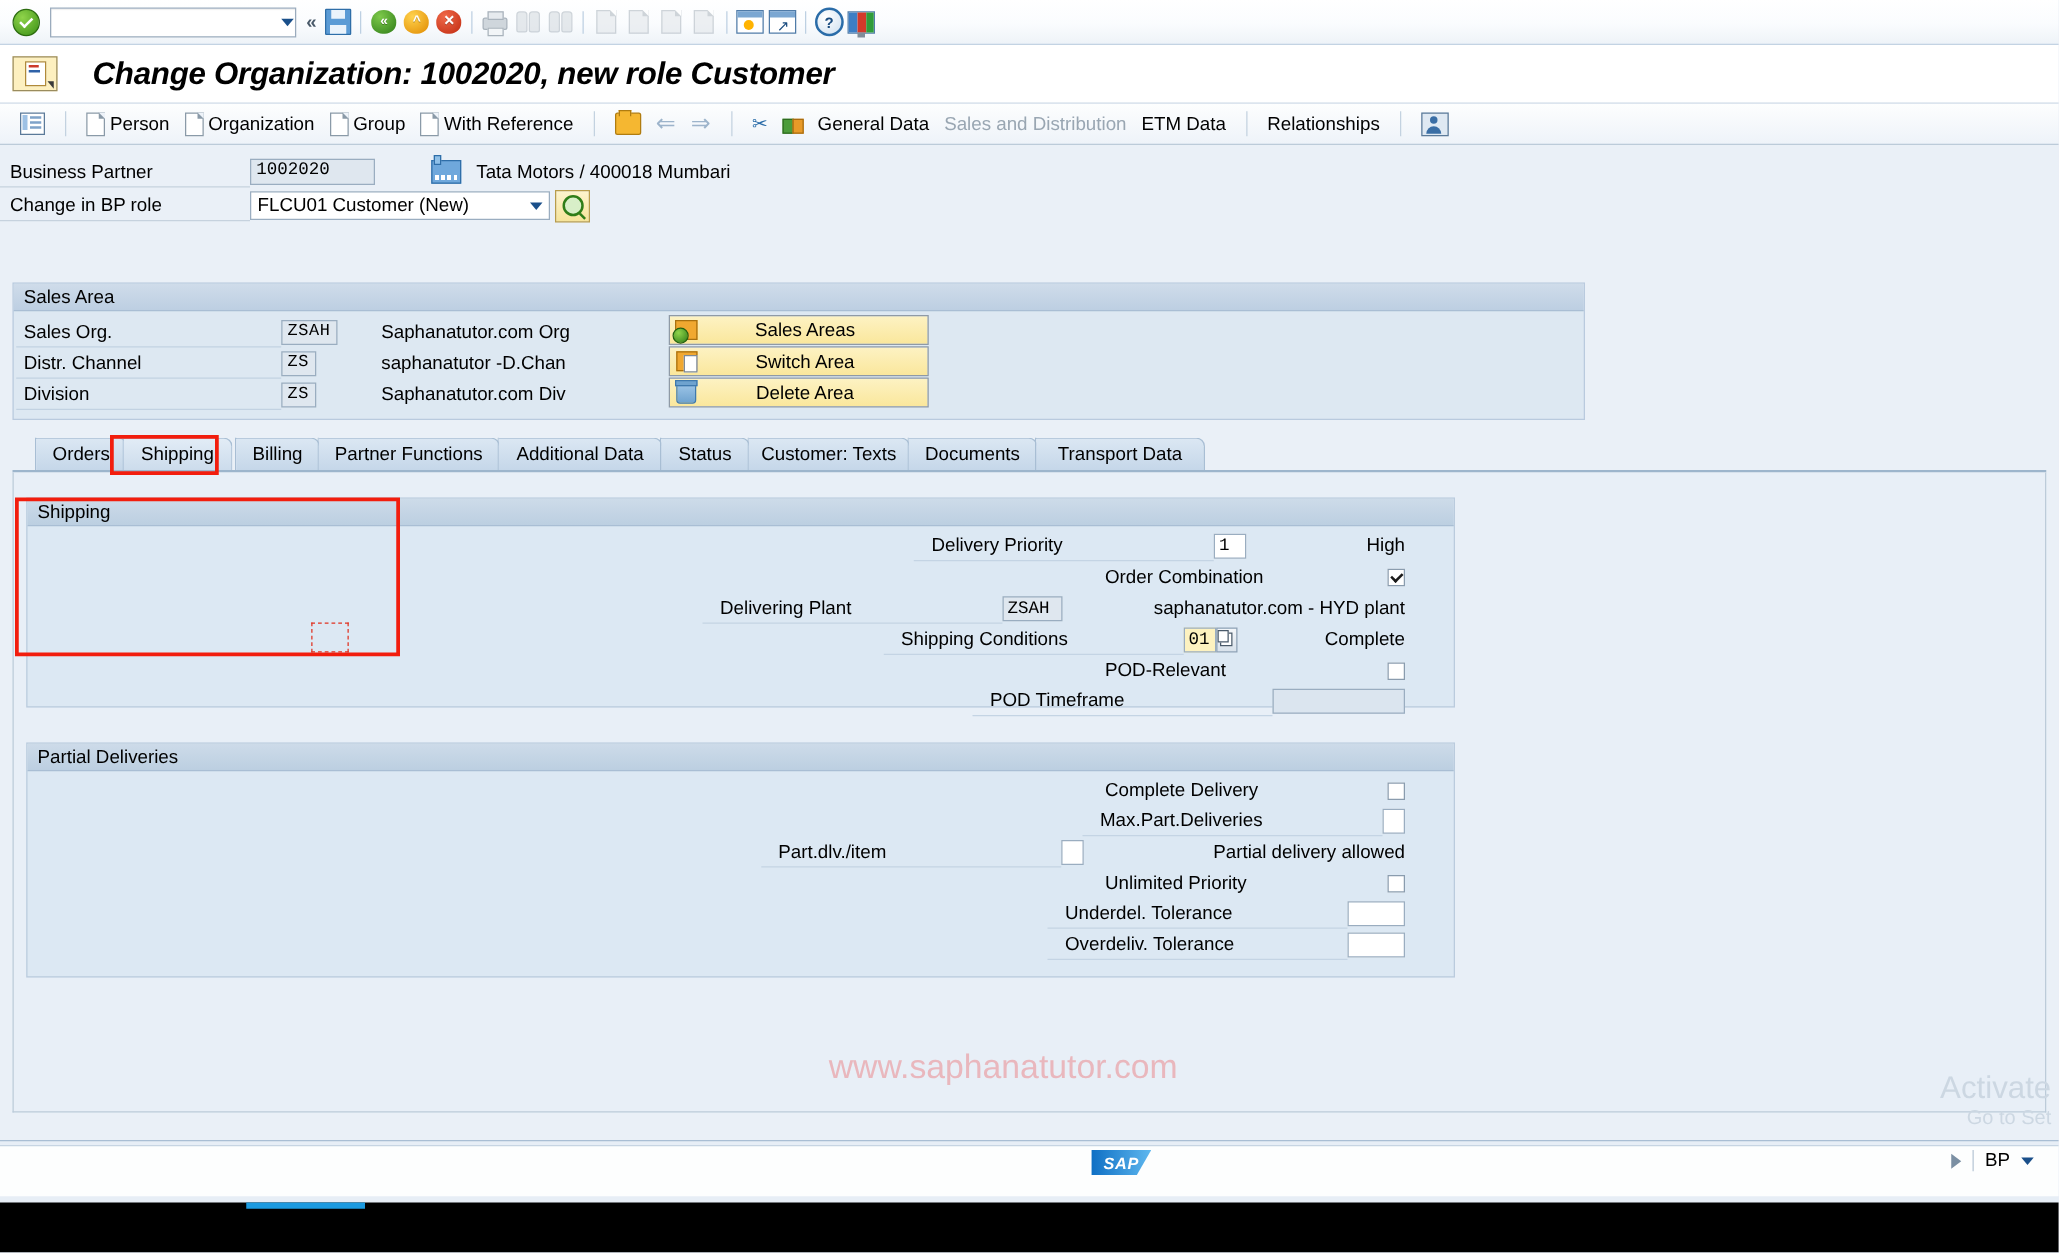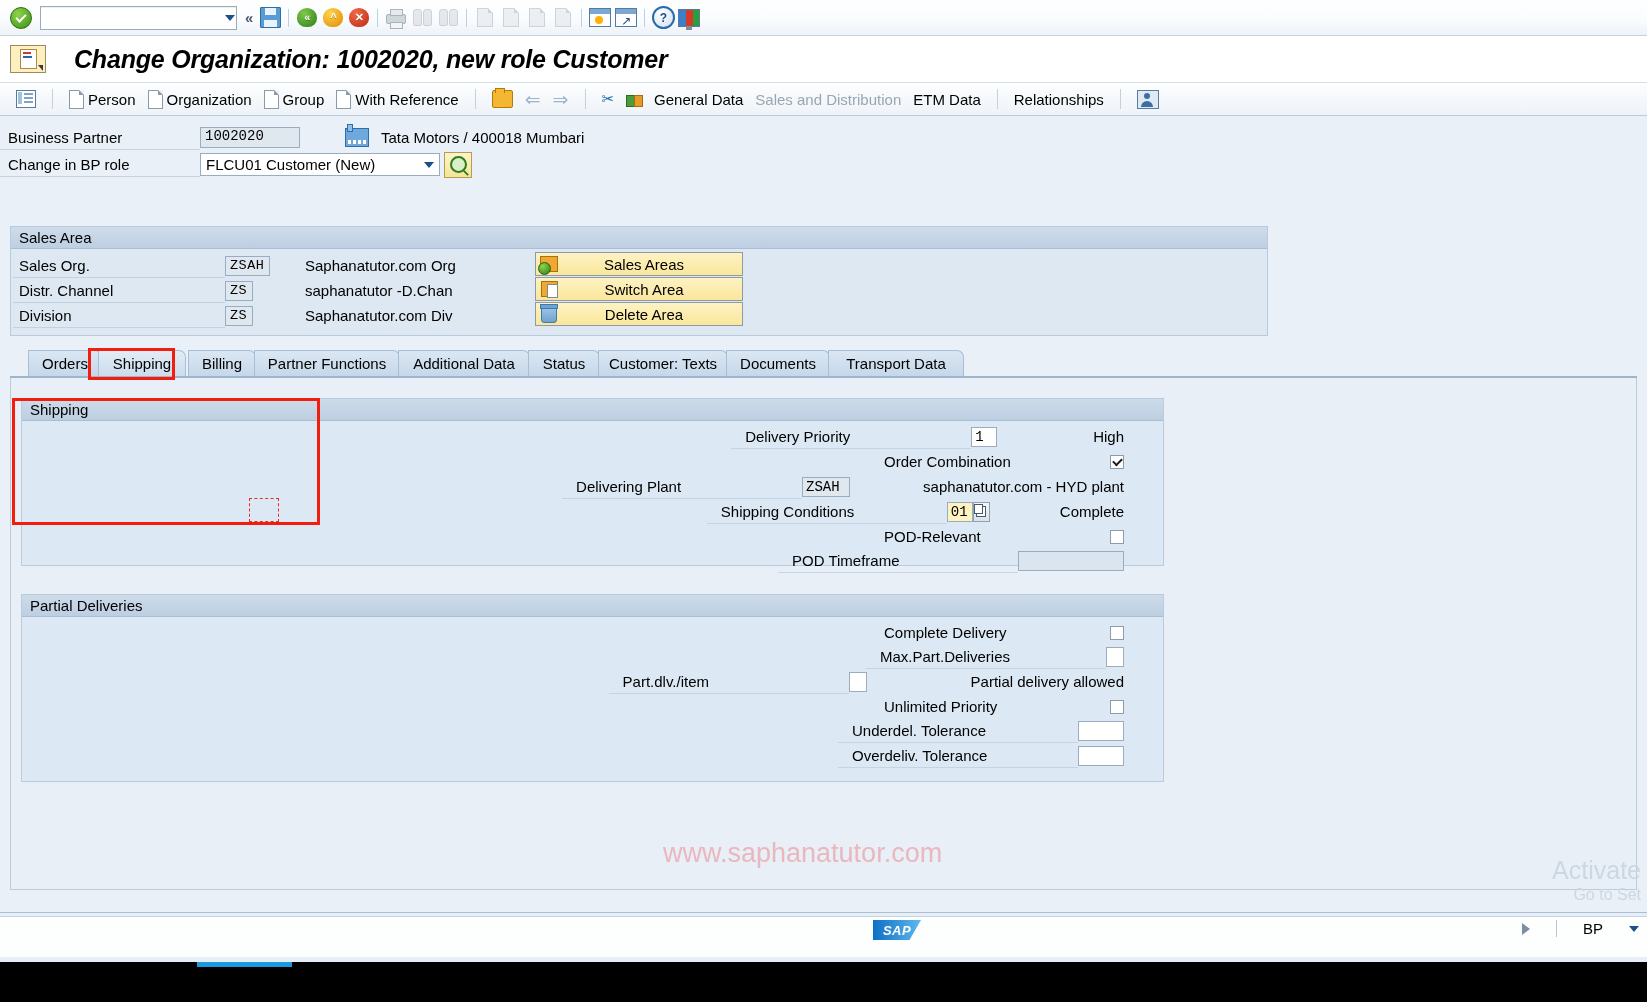--- a/index.html
+++ b/index.html
@@ -213,21 +213,21 @@
   .activate .l1{font-size:25px;line-height:30px;}
   .activate .l2{font-size:16px;line-height:20px;}
   .statusbar{position:absolute;left:0;top:912px;width:1647px;height:50px;background:#e7eef6;border-top:1px solid #a9bed4;}
   .sapbar{position:absolute;left:0;top:916px;width:1647px;height:40px;background:#fdfefe;border-top:1px solid #c7d5e3;
     display:flex;align-items:center;}
   .sap-logo{position:absolute;left:873px;top:920px;width:48px;height:20px;
     background:linear-gradient(to right,#0e6fc4,#5fb8ef);
     display:flex;align-items:center;justify-content:center;
     color:#fff;font-weight:bold;font-size:13px;font-style:italic;letter-spacing:.5px;
     clip-path:polygon(0 0,100% 0,76% 100%,0 100%);}
-  .sb-right{position:absolute;right:8px;top:920px;display:flex;align-items:center;gap:26px;font-size:15px;}
+  .sb-right{position:absolute;right:20px;top:920px;display:flex;align-items:center;gap:9px;font-size:15px;}
   .sb-tri{width:0;height:0;border-top:6px solid transparent;border-bottom:6px solid transparent;border-left:8px solid #7b8fa3;}
   .sb-vs{width:1px;height:17px;background:#b7c6d5;}
   .taskbar{position:absolute;left:0;top:962px;width:1647px;height:40px;background:#000;}
   .tb-blue{position:absolute;left:197px;top:962px;width:95px;height:5px;background:#1b9ae0;}
 </style>
 </head>
 <body>
 
 <div class="toolbar">
   <div class="tb-icon">

